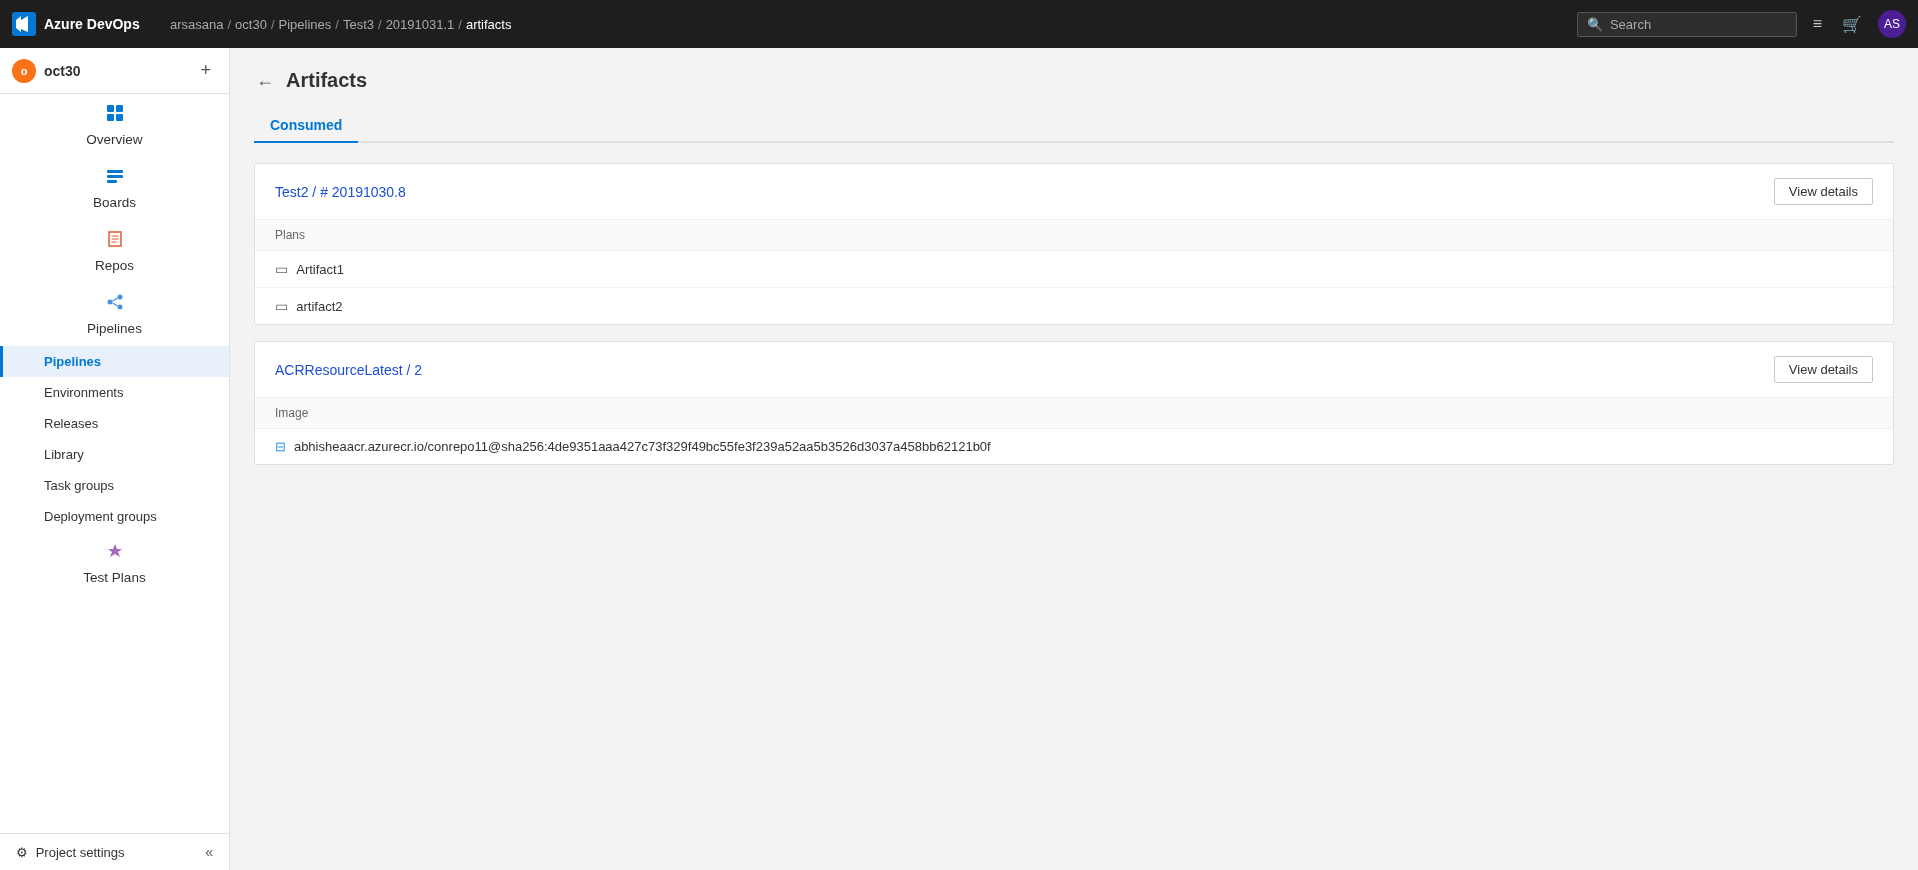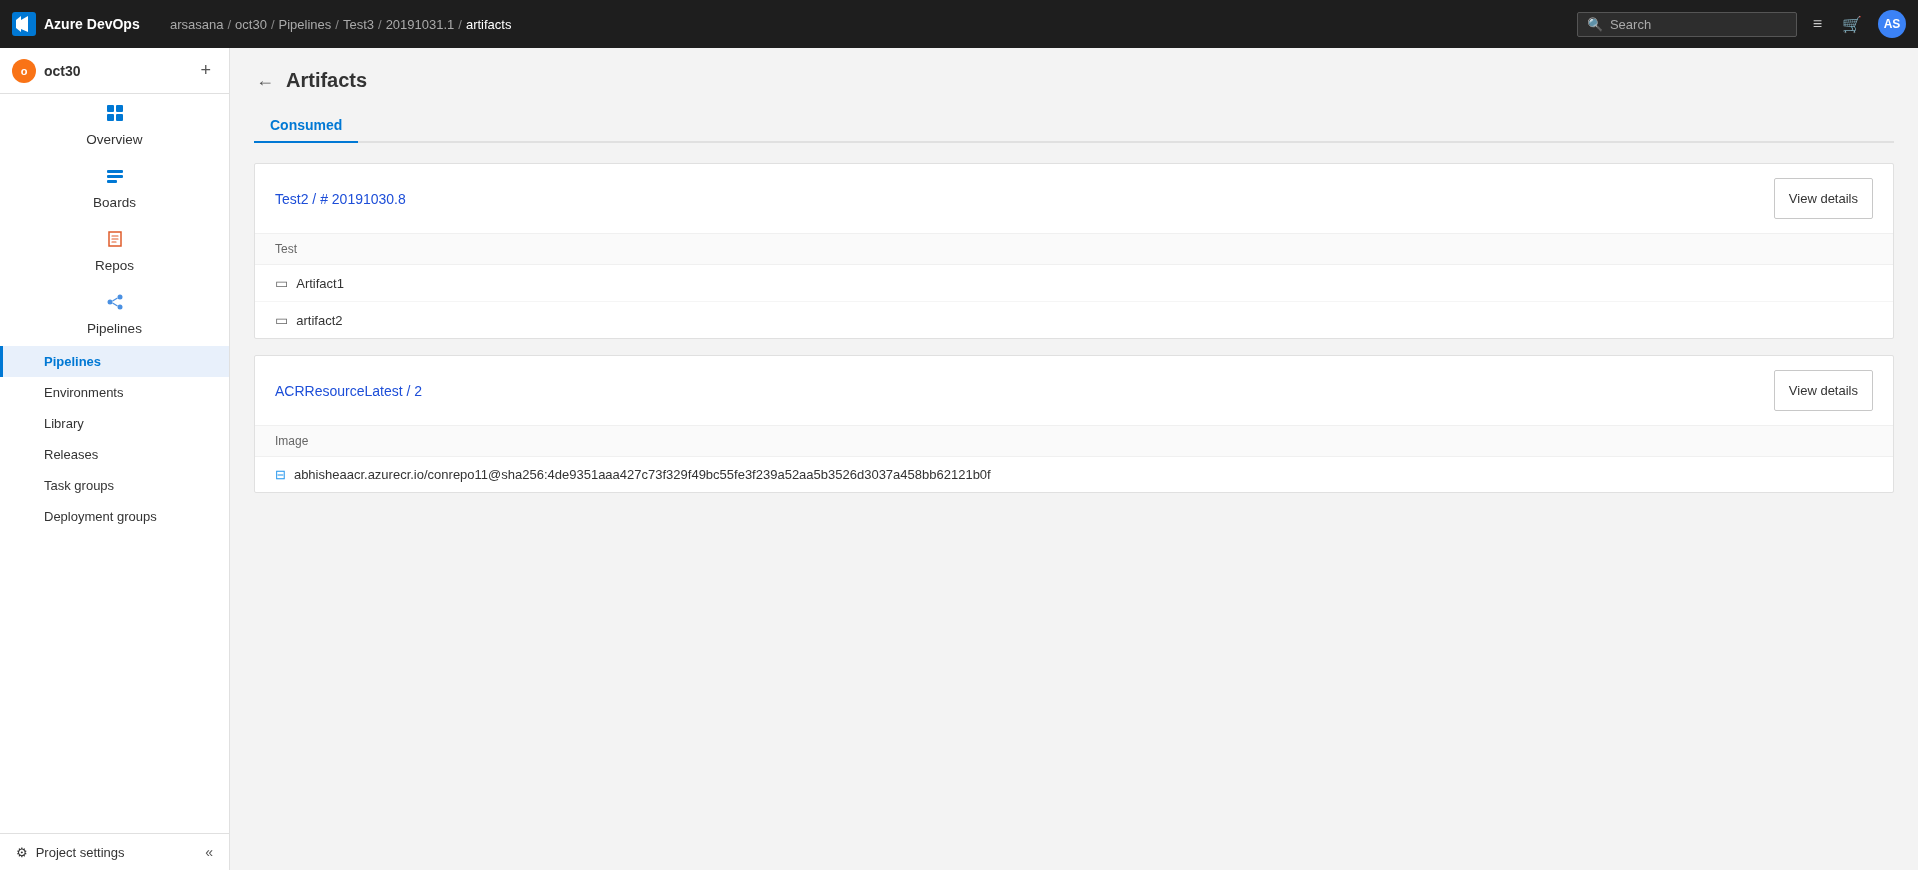--- a/index.html
+++ b/index.html
@@ -59,24 +59,24 @@
     .topbar-icon {
       color: #ccc;
       font-size: 16px;
       cursor: pointer;
       padding: 4px;
     }
     .avatar {
       width: 28px;
       height: 28px;
       border-radius: 50%;
-      background: #3b82f6;
+      background: #4c1d95;
       color: white;
       font-size: 12px;
-      font-weight: 700;
+      font-weight: 400;
       display: flex;
       align-items: center;
       justify-content: center;
       cursor: pointer;
     }
 
     
     .main-layout {
       display: flex;
       flex: 1;
@@ -246,21 +246,21 @@
     }
     .artifact-card-title {
       font-size: 14px;
       font-weight: 500;
       color: #1d4ed8;
     }
     .view-details-btn {
       background: white;
       border: 1px solid #c8c8c8;
       border-radius: 2px;
-      padding: 12px 14px;
+      padding: 5px 14px;
       font-size: 13px;
       cursor: pointer;
       color: #333;
     }
     .artifact-col-header {
       padding: 8px 20px;
       font-size: 12px;
       color: #666;
       font-weight: 500;
       background: #fafafa;
@@ -383,35 +383,43 @@
 
       <div class="nav-sub-item active" style="border-left: 3px solid #0078d4; padding-left: 41px; background:#e8f0fb;">
         <span style="color:#0078d4;font-weight:600;">Pipelines</span>
       </div>
 
       <div class="nav-sub-item">
         <span>Environments</span>
       </div>
 
       <div class="nav-sub-item">
+        <span>Releases</span>
+      </div>
+
+      <div class="nav-sub-item">
         <span>Library</span>
-      </div>
-
-      <div class="nav-sub-item">
-        <span>Releases</span>
       </div>
 
       <div class="nav-sub-item">
         <span>Task groups</span>
       </div>
 
       <div class="nav-sub-item">
         <span>Deployment groups</span>
       </div>
 
+      <div class="nav-item">
+        <span class="nav-icon">
+          <svg width="18" height="18" viewBox="0 0 18 18" fill="none">
+            <path d="M9 2l2 5h5l-4 3 2 5-5-3-5 3 2-5-4-3h5z" fill="#9b59b6" opacity="0.9"></path>
+          </svg>
+        </span>
+        <span>Test Plans</span>
+      </div>
     </nav>
 
     <div class="sidebar-footer">
       <div class="sidebar-footer-item">
         <span>⚙</span>
         <span>Project settings</span>
       </div>
       <button class="collapse-btn">«</button>
     </div>
   </div>
@@ -426,21 +434,21 @@
       <div class="tab active">
         <span>Consumed</span>
       </div>
     </div>
 
     <div class="artifact-card">
       <div class="artifact-card-header">
         <span class="artifact-card-title">Test2 / # 20191030.8</span>
         <button class="view-details-btn">View details</button>
       </div>
-      <div class="artifact-col-header">Test</div>
+      <div class="artifact-col-header">Plans</div>
       <div class="artifact-row">
         <span class="artifact-icon">▭</span>
         <span>Artifact1</span>
       </div>
       <div class="artifact-row">
         <span class="artifact-icon">▭</span>
         <span>artifact2</span>
       </div>
     </div>
 

